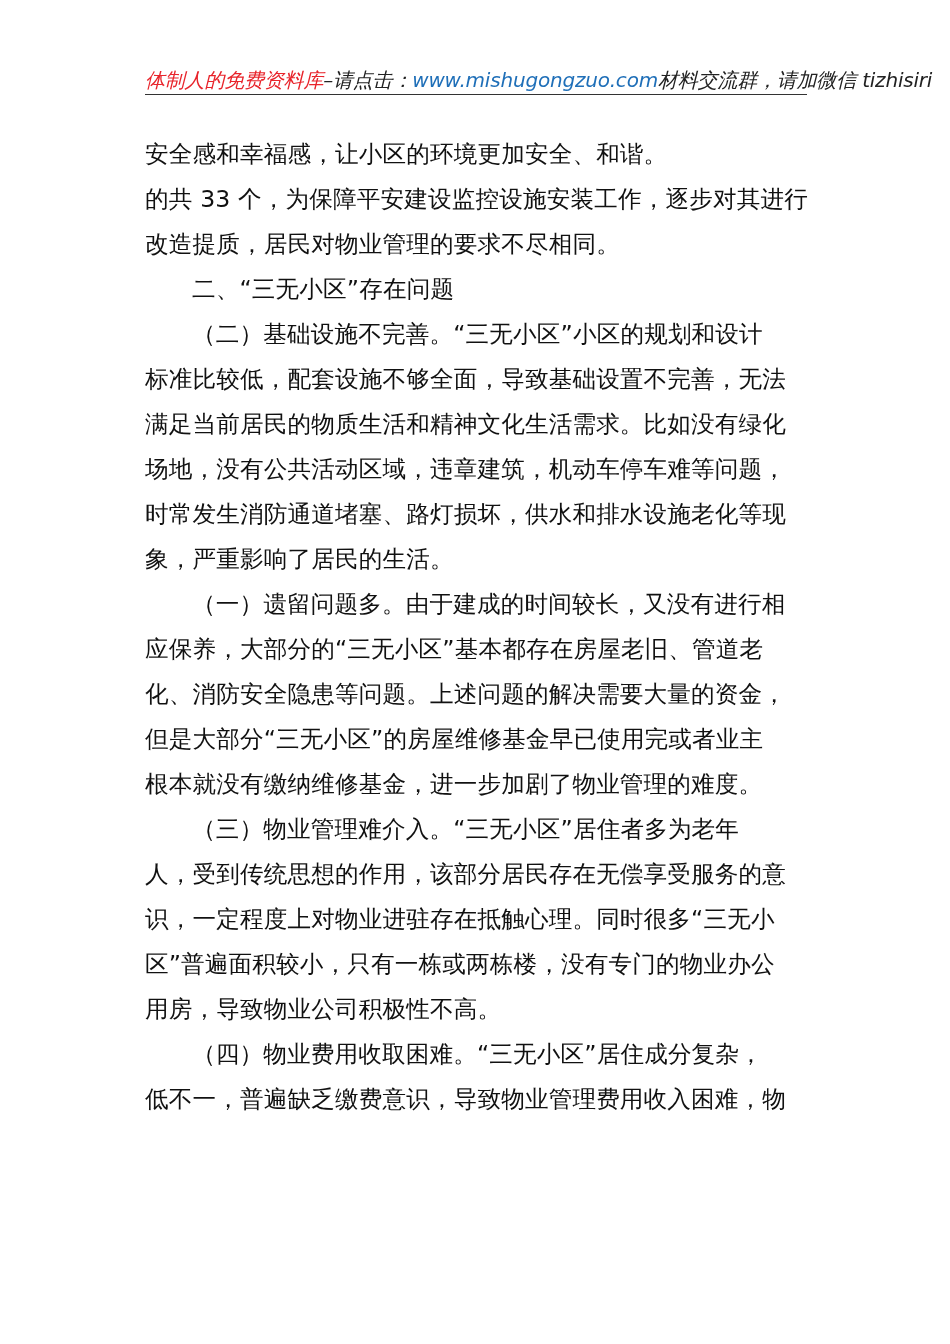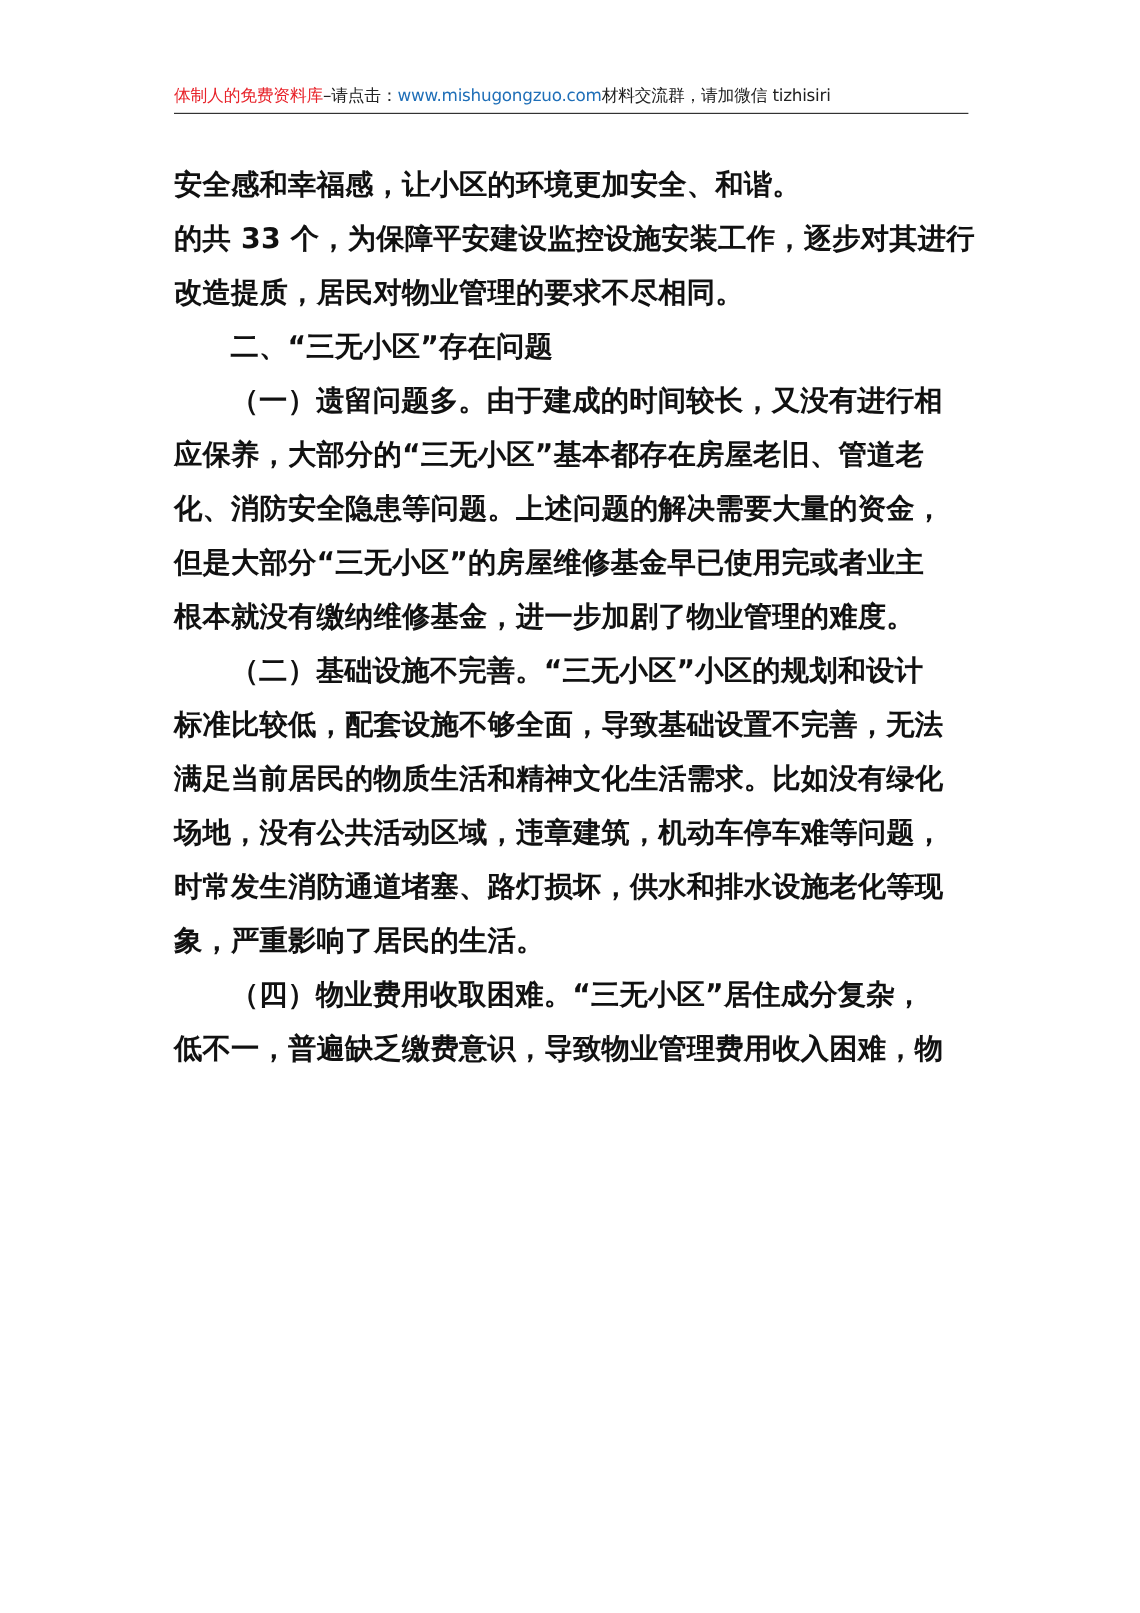--- a/index.html
+++ b/index.html
@@ -15,45 +15,45 @@
       font-family: "DejaVu Sans", "Liberation Sans", sans-serif;
       color: #111111;
     }
     .page-header {
       position: absolute;
       left: 145px;
       top: 68px;
       width: 662px;
       height: 26px;
       border-bottom: 1.5px solid #333333;
-      font-size: 14px;
+      font-size: 20px;
       line-height: 24px;
       white-space: nowrap;
       letter-spacing: -0.2px;
+      font-style: italic;
     }
     .hdr-brand { color: #e8242b; }
     .hdr-prompt { color: #222222; }
     .hdr-link { color: #1f6fb8; text-decoration: none; }
     .hdr-tail { color: #222222; }
 
     .content {
       position: absolute;
       left: 145px;
       top: 132px;
       width: 662px;
     }
     .para {
       margin: 0;
       font-size: 23.6px;
       line-height: 45px;
       text-align: justify;
       text-align-last: left;
       letter-spacing: 0.15px;
       word-break: break-all;
-      font-weight: bold;
     }
     .line { display: block; white-space: nowrap; }
   </style>
 </head>
 <body>
 
 <div class="page-header">
   <span class="hdr-brand">体制人的免费资料库</span><span class="hdr-prompt">–请点击：</span><a class="hdr-link">www.mishugongzuo.com</a><span class="hdr-tail">材料交流群，请加微信 tizhisiri</span>
 </div>
 
@@ -66,34 +66,41 @@
   <p class="para">
     <span class="line">的共 33 个，为保障平安建设监控设施安装工作，逐步对其进行</span>
     <span class="line">改造提质，居民对物业管理的要求不尽相同。</span>
   </p>
 
   <p class="para">
     <span class="line" style="padding-left:47px">二、“三无小区”存在问题</span>
   </p>
 
   <p class="para">
+    <span class="line" style="padding-left:47px">（二）基础设施不完善。“三无小区”小区的规划和设计</span>
+    <span class="line">标准比较低，配套设施不够全面，导致基础设置不完善，无法</span>
+    <span class="line">满足当前居民的物质生活和精神文化生活需求。比如没有绿化</span>
+    <span class="line">场地，没有公共活动区域，违章建筑，机动车停车难等问题，</span>
+    <span class="line">时常发生消防通道堵塞、路灯损坏，供水和排水设施老化等现</span>
+    <span class="line">象，严重影响了居民的生活。</span>
+  </p>
+
+  <p class="para">
     <span class="line" style="padding-left:47px">（一）遗留问题多。由于建成的时间较长，又没有进行相</span>
     <span class="line">应保养，大部分的“三无小区”基本都存在房屋老旧、管道老</span>
     <span class="line">化、消防安全隐患等问题。上述问题的解决需要大量的资金，</span>
     <span class="line">但是大部分“三无小区”的房屋维修基金早已使用完或者业主</span>
     <span class="line">根本就没有缴纳维修基金，进一步加剧了物业管理的难度。</span>
   </p>
 
   <p class="para">
-    <span class="line" style="padding-left:47px">（二）基础设施不完善。“三无小区”小区的规划和设计</span>
-    <span class="line">标准比较低，配套设施不够全面，导致基础设置不完善，无法</span>
-    <span class="line">满足当前居民的物质生活和精神文化生活需求。比如没有绿化</span>
-    <span class="line">场地，没有公共活动区域，违章建筑，机动车停车难等问题，</span>
-    <span class="line">时常发生消防通道堵塞、路灯损坏，供水和排水设施老化等现</span>
-    <span class="line">象，严重影响了居民的生活。</span>
+    <span class="line" style="padding-left:47px">（三）物业管理难介入。“三无小区”居住者多为老年</span>
+    <span class="line">人，受到传统思想的作用，该部分居民存在无偿享受服务的意</span>
+    <span class="line">识，一定程度上对物业进驻存在抵触心理。同时很多“三无小</span>
+    <span class="line">区”普遍面积较小，只有一栋或两栋楼，没有专门的物业办公</span>
+    <span class="line">用房，导致物业公司积极性不高。</span>
   </p>
-
 
   <p class="para">
     <span class="line" style="padding-left:47px">（四）物业费用收取困难。“三无小区”居住成分复杂，</span>
     <span class="line">低不一，普遍缺乏缴费意识，导致物业管理费用收入困难，物</span>
   </p>
 </div>
 
 </body></html>

